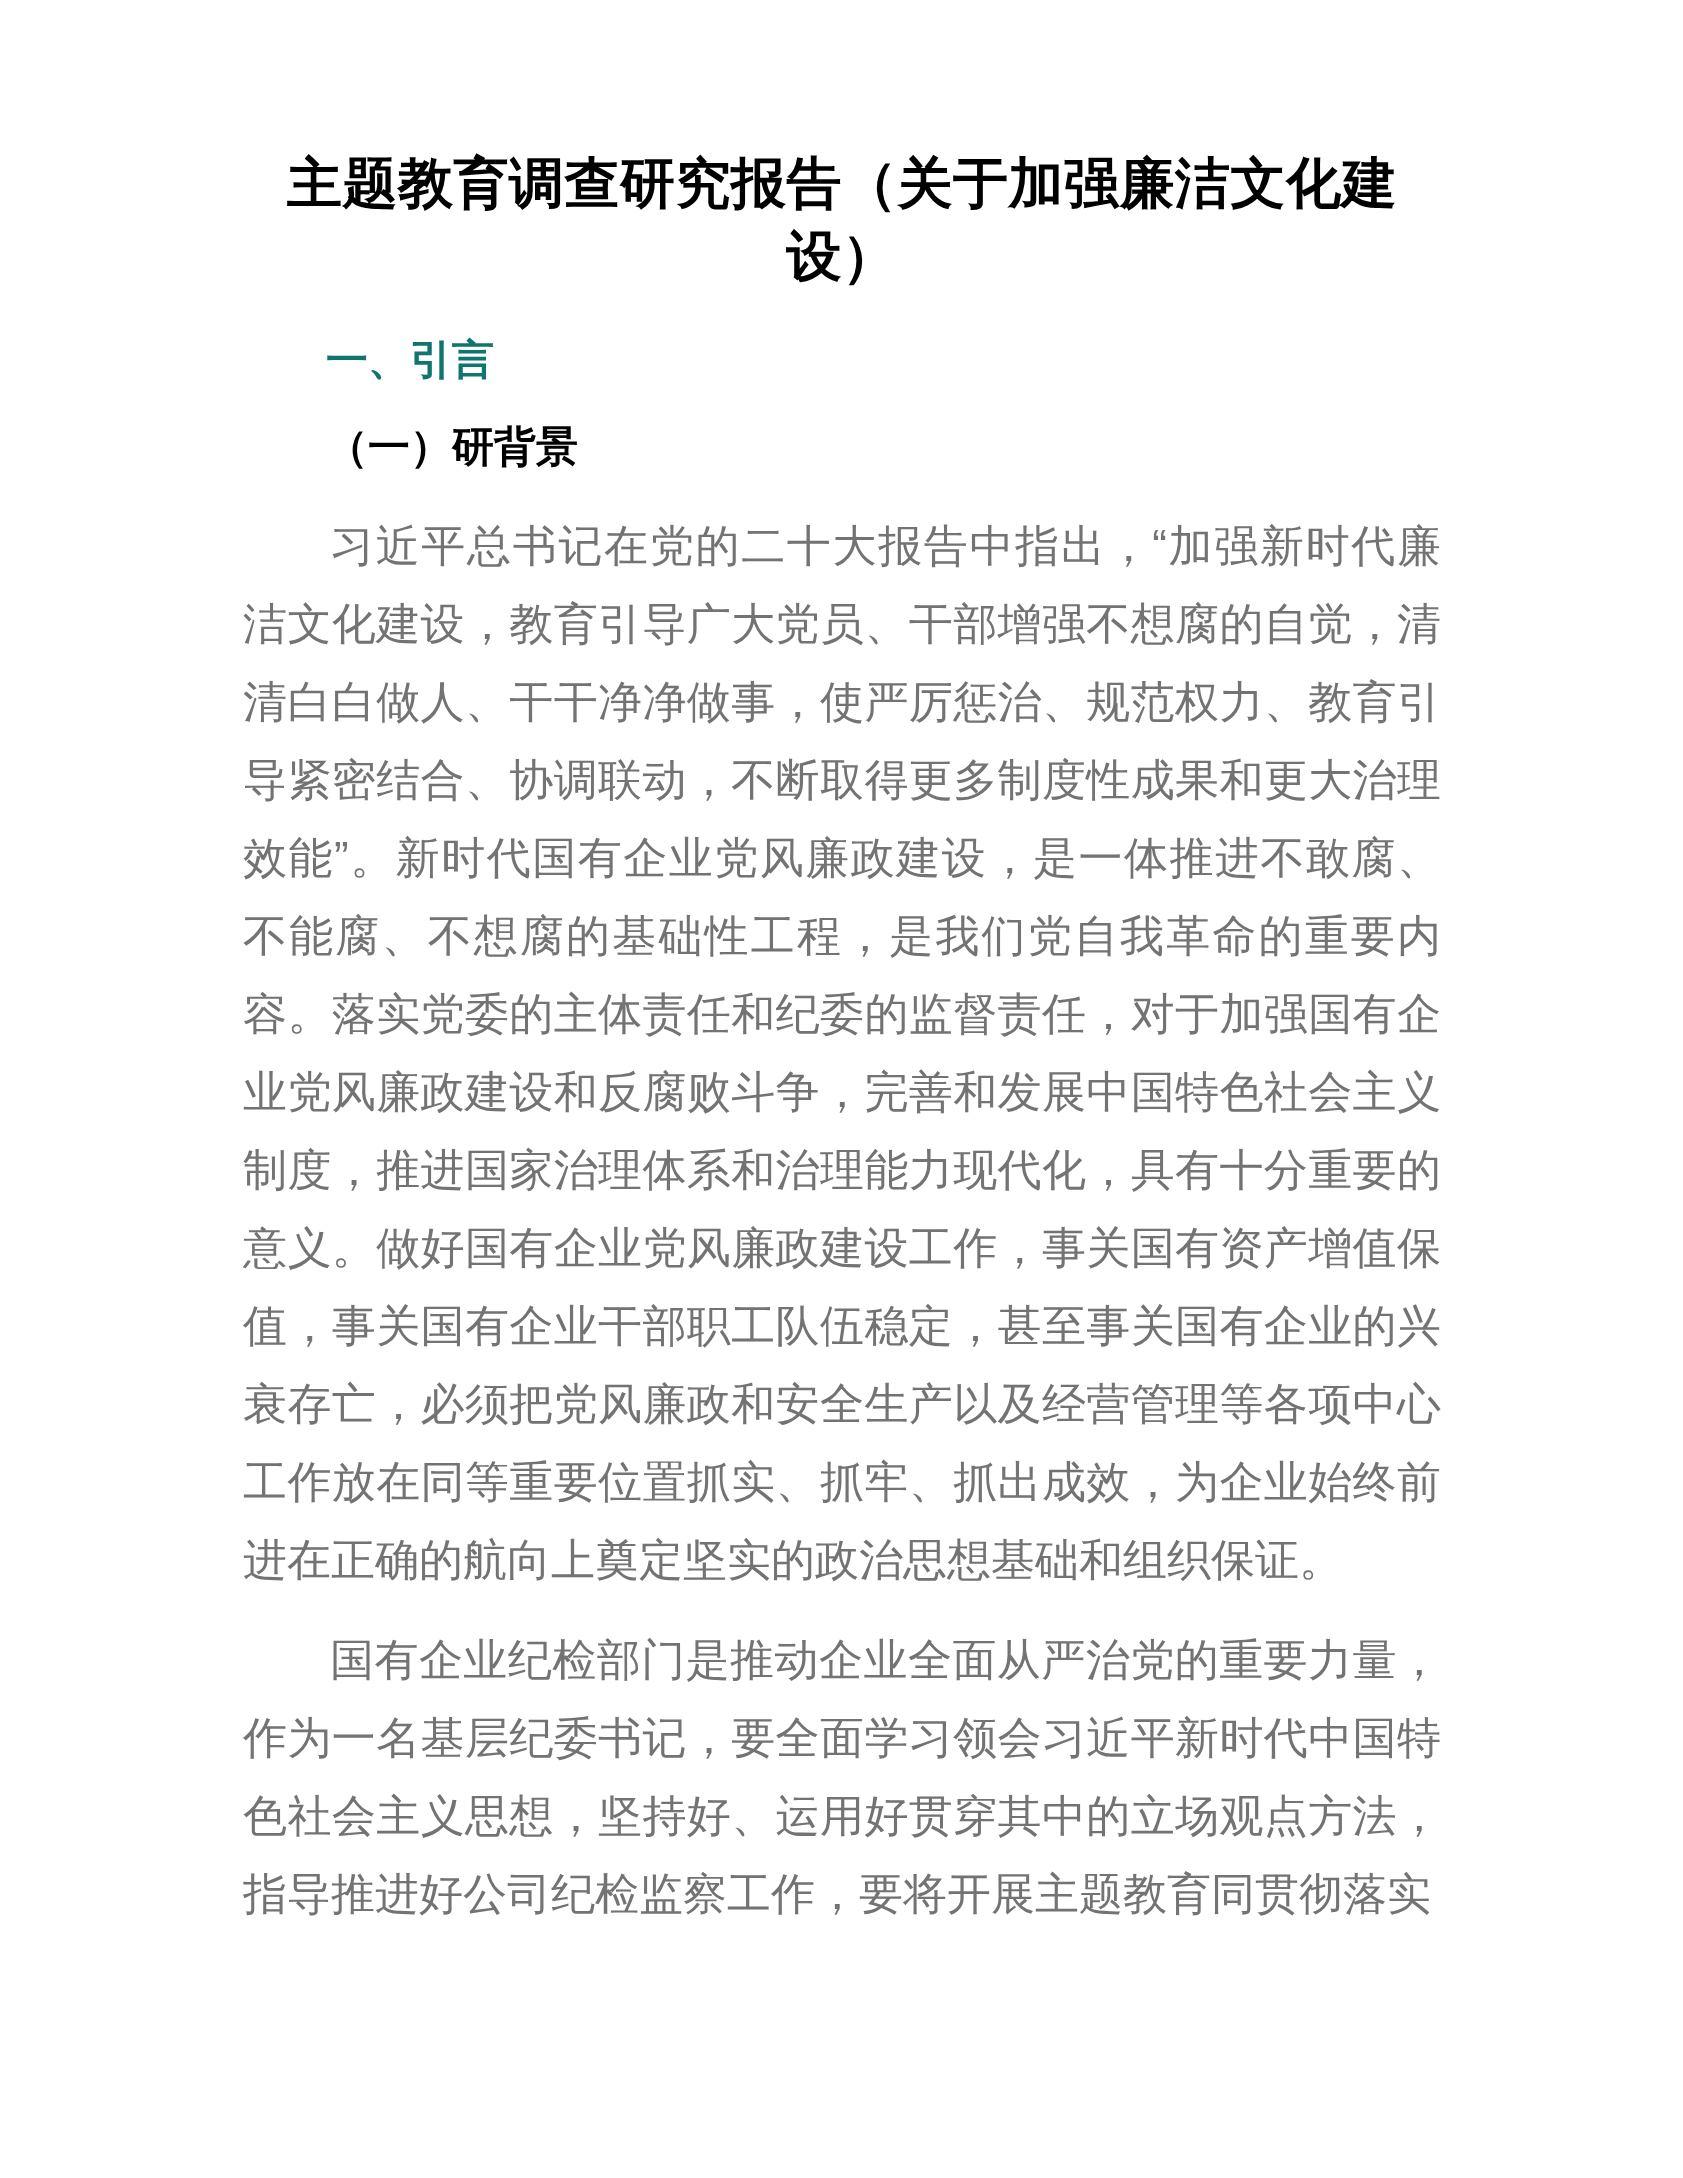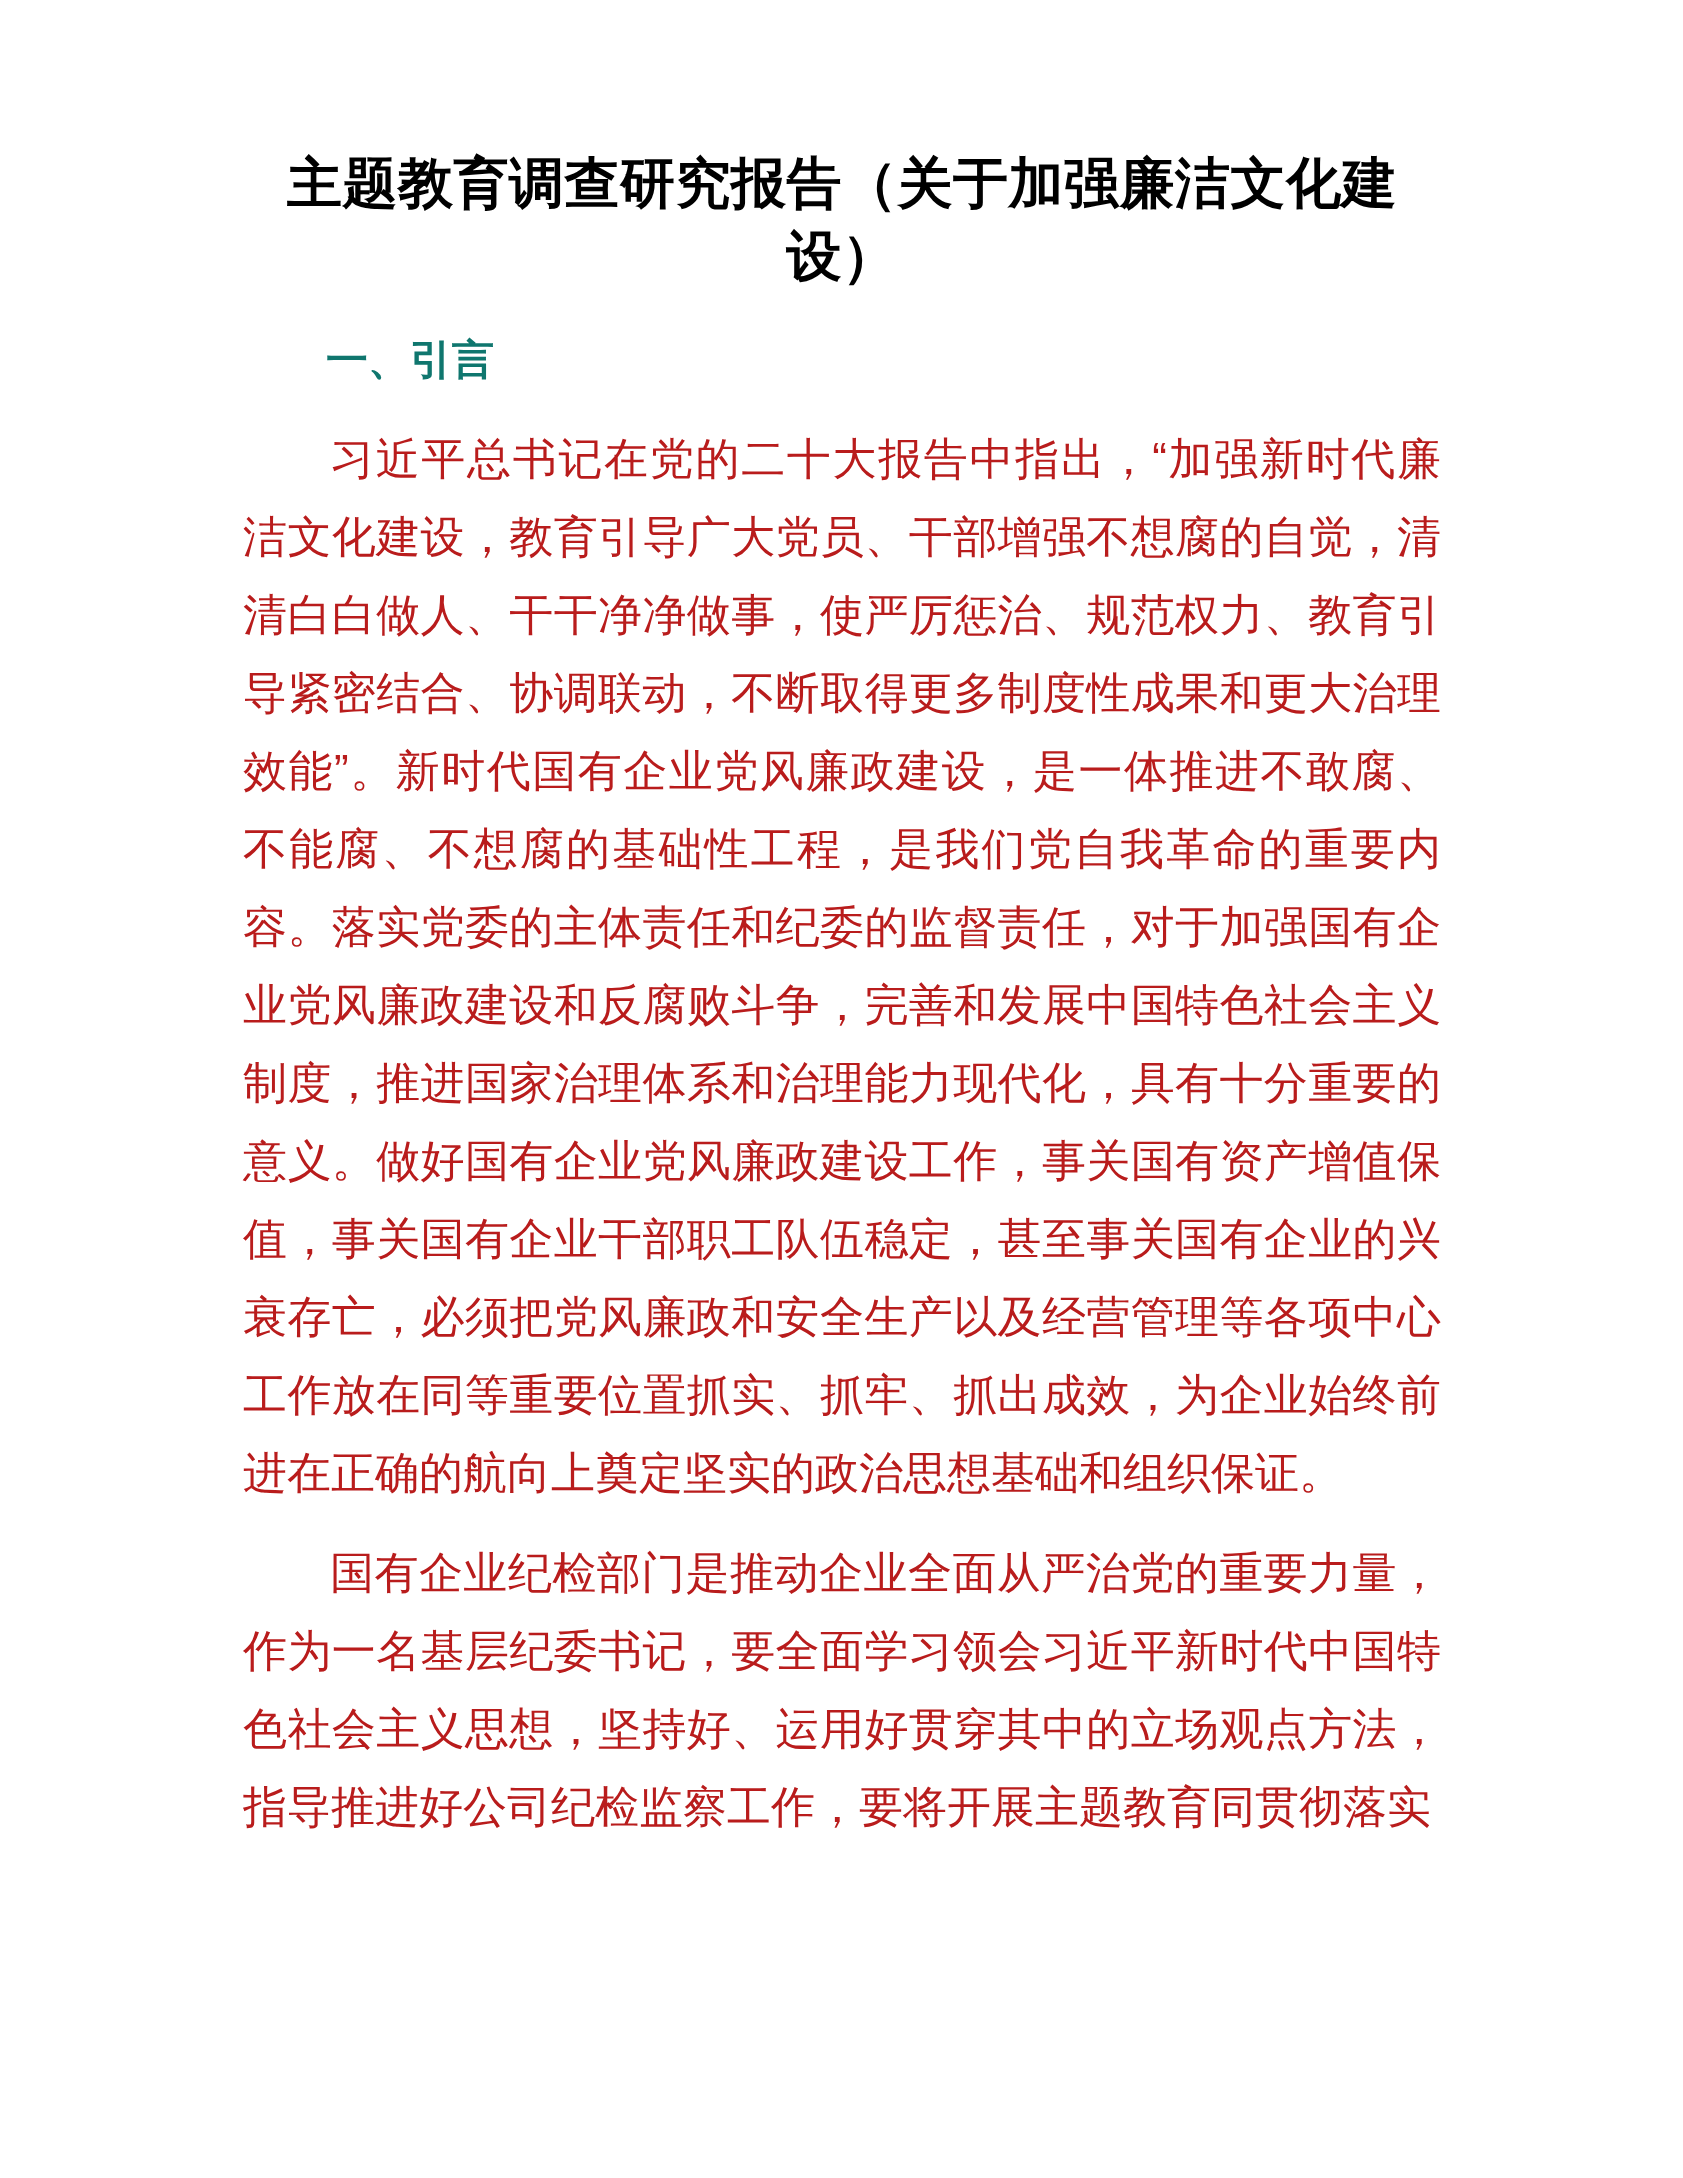--- a/index.html
+++ b/index.html
@@ -69,38 +69,39 @@
   .para {
     font-family: "Liberation Sans", "DejaVu Sans", sans-serif;
     font-weight: normal;
     font-size: 44px;
     line-height: 78px;
     text-indent: 87px;
     text-align: justify;
     text-justify: inter-ideograph;
     margin: 22px 0 0 0;
     padding: 0;
-    color: #b91c1c;
+    color: #737373;
     word-break: break-all;
   }
 
   .para:first-of-type {
     margin-top: 30px;
   }
 </style>
 </head>
 <body>
 
 <div class="page">
   <div class="doc-body">
 
     <h1 class="doc-title">主题教育调查研究报告（关于加强廉洁文化建设）</h1>
 
     <h2 class="heading-1">一、引言</h2>
 
+    <h3 class="heading-2">（一）研背景</h3>
 
     <p class="para">习近平总书记在党的二十大报告中指出，“加强新时代廉洁文化建设，教育引导广大党员、干部增强不想腐的自觉，清清白白做人、干干净净做事，使严厉惩治、规范权力、教育引导紧密结合、协调联动，不断取得更多制度性成果和更大治理效能”。新时代国有企业党风廉政建设，是一体推进不敢腐、不能腐、不想腐的基础性工程，是我们党自我革命的重要内容。落实党委的主体责任和纪委的监督责任，对于加强国有企业党风廉政建设和反腐败斗争，完善和发展中国特色社会主义制度，推进国家治理体系和治理能力现代化，具有十分重要的意义。做好国有企业党风廉政建设工作，事关国有资产增值保值，事关国有企业干部职工队伍稳定，甚至事关国有企业的兴衰存亡，必须把党风廉政和安全生产以及经营管理等各项中心工作放在同等重要位置抓实、抓牢、抓出成效，为企业始终前进在正确的航向上奠定坚实的政治思想基础和组织保证。</p>
 
     <p class="para">国有企业纪检部门是推动企业全面从严治党的重要力量，作为一名基层纪委书记，要全面学习领会习近平新时代中国特色社会主义思想，坚持好、运用好贯穿其中的立场观点方法，指导推进好公司纪检监察工作，要将开展主题教育同贯彻落实</p>
 
   </div>
 </div>
 
 
 </body></html>

